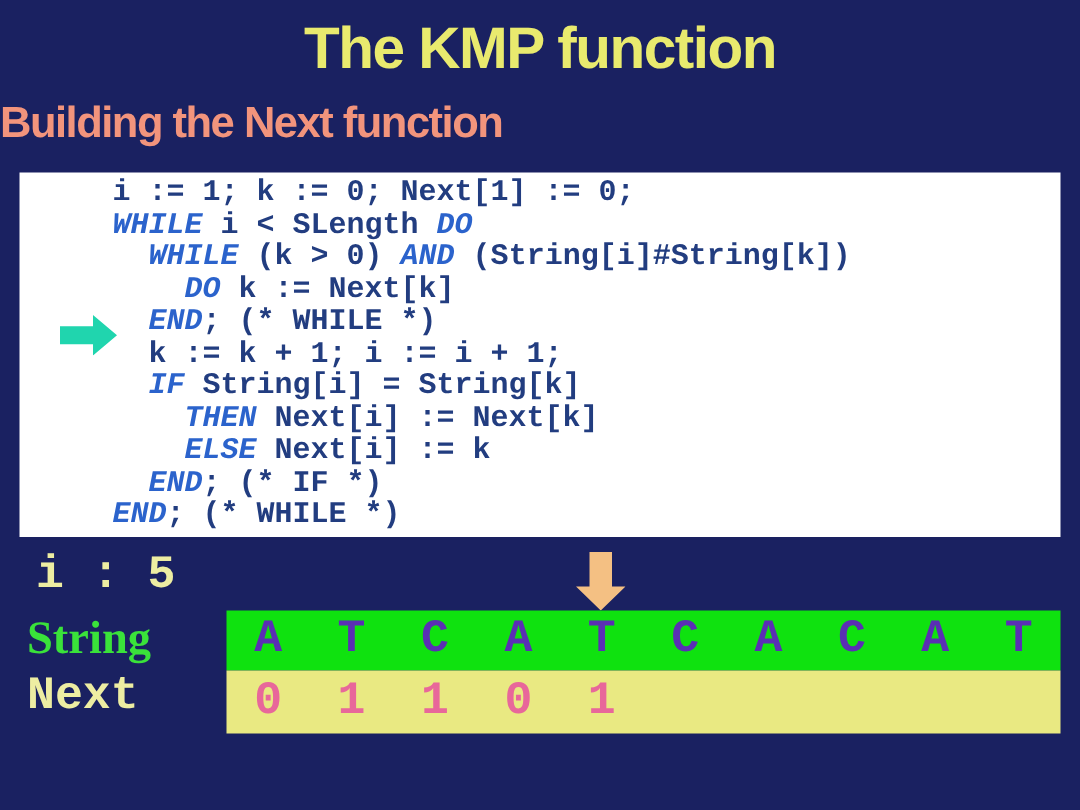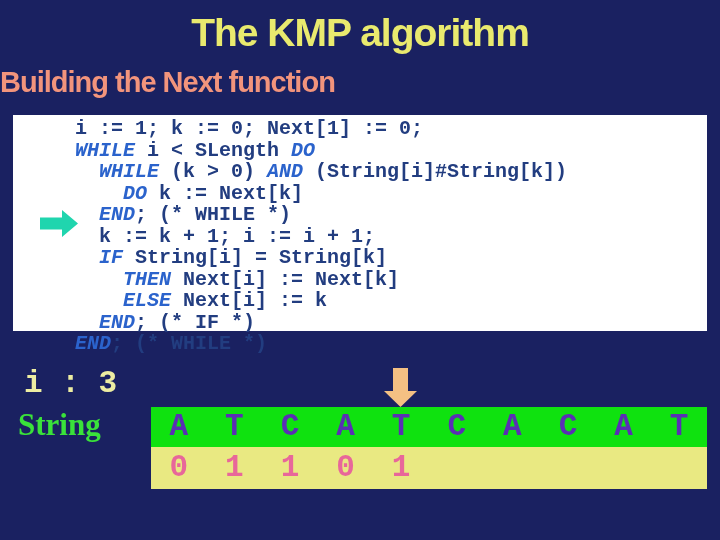--- a/index.html
+++ b/index.html
@@ -18,21 +18,21 @@
     color: var(--title, #e9ea6e);
     letter-spacing: -1px;
   }
   .subtitle {
     position: absolute; top: 66px; left: 0; width: 720px;
     text-align: left; font-weight: bold; font-size: 29px; line-height: 32px;
     color: var(--subtitle, #f2947c);
     letter-spacing: -1px;
   }
   .codebox {
-    position: absolute; left: 13px; top: 115px; width: 694px; height: 216px;
+    position: absolute; left: 13px; top: 115px; width: 694px; height: 243px;
     background: var(--code_bg, #ffffff);
   }
   .code {
     position: absolute; left: 62px; top: 3px; margin: 0;
     font-family: "Liberation Mono", monospace; font-weight: bold;
     font-size: 20px; line-height: 21.5px;
     color: var(--code_plain, #223d80);
     white-space: pre;
   }
   .code .kw { color: var(--code_keyword, #2b63cc); font-style: italic; }
@@ -73,50 +73,51 @@
     flex: 1 1 0; text-align: center;
   }
   .row-string .cell { line-height: 40px; }
   .row-next   .cell { line-height: 42px; }
 </style>
 </head>
 <body>
 
 <div class="slide">
 
-  <div class="title">The KMP algorithm</div>
+  <div class="title">The KMP function</div>
   <div class="subtitle">Building the Next function</div>
 
   <div class="codebox">
     <svg class="cur-arrow" width="38" height="27" viewBox="0 0 38 27">
       <polygon points="0,7.5 22,7.5 22,0 38,13.5 22,27 22,19.5 0,19.5" fill="currentColor"></polygon>
     </svg>
     <pre class="code"><div><span>i := 1; k := 0; Next[1] := 0;</span></div><div><span class="kw">WHILE</span><span> i &lt; SLength </span><span class="kw">DO</span></div><div><span>  </span><span class="kw">WHILE</span><span> (k &gt; 0) </span><span class="kw">AND</span><span> (String[i]#String[k])</span></div><div><span>    </span><span class="kw">DO</span><span> k := Next[k]</span></div><div><span>  </span><span class="kw">END</span><span>; (* WHILE *)</span></div><div><span>  k := k + 1; i := i + 1;</span></div><div><span>  </span><span class="kw">IF</span><span> String[i] = String[k]</span></div><div><span>    </span><span class="kw">THEN</span><span> Next[i] := Next[k]</span></div><div><span>    </span><span class="kw">ELSE</span><span> Next[i] := k</span></div><div><span>  </span><span class="kw">END</span><span>; (* IF *)</span></div><div><span class="kw">END</span><span>; (* WHILE *)</span></div></pre>
   </div>
 
-  <div class="var-label lbl-i">i : 3</div>
+  <div class="var-label lbl-i">i : 5</div>
 
   <svg class="down-arrow" width="33" height="39" viewBox="0 0 33 39">
     <polygon points="9,0 24,0 24,23 33,23 16.5,39 0,23 9,23" fill="currentColor"></polygon>
   </svg>
 
   <div class="var-label lbl-str">String</div>
   <div class="row row-string">
       <div class="cell">A</div>
       <div class="cell">T</div>
       <div class="cell">C</div>
       <div class="cell">A</div>
       <div class="cell">T</div>
       <div class="cell">C</div>
       <div class="cell">A</div>
       <div class="cell">C</div>
       <div class="cell">A</div>
       <div class="cell">T</div>
     </div>
 
+  <div class="var-label lbl-next">Next</div>
   <div class="row row-next">
       <div class="cell">0</div>
       <div class="cell">1</div>
       <div class="cell">1</div>
       <div class="cell">0</div>
       <div class="cell">1</div>
       <div class="cell"></div>
       <div class="cell"></div>
       <div class="cell"></div>
       <div class="cell"></div>

